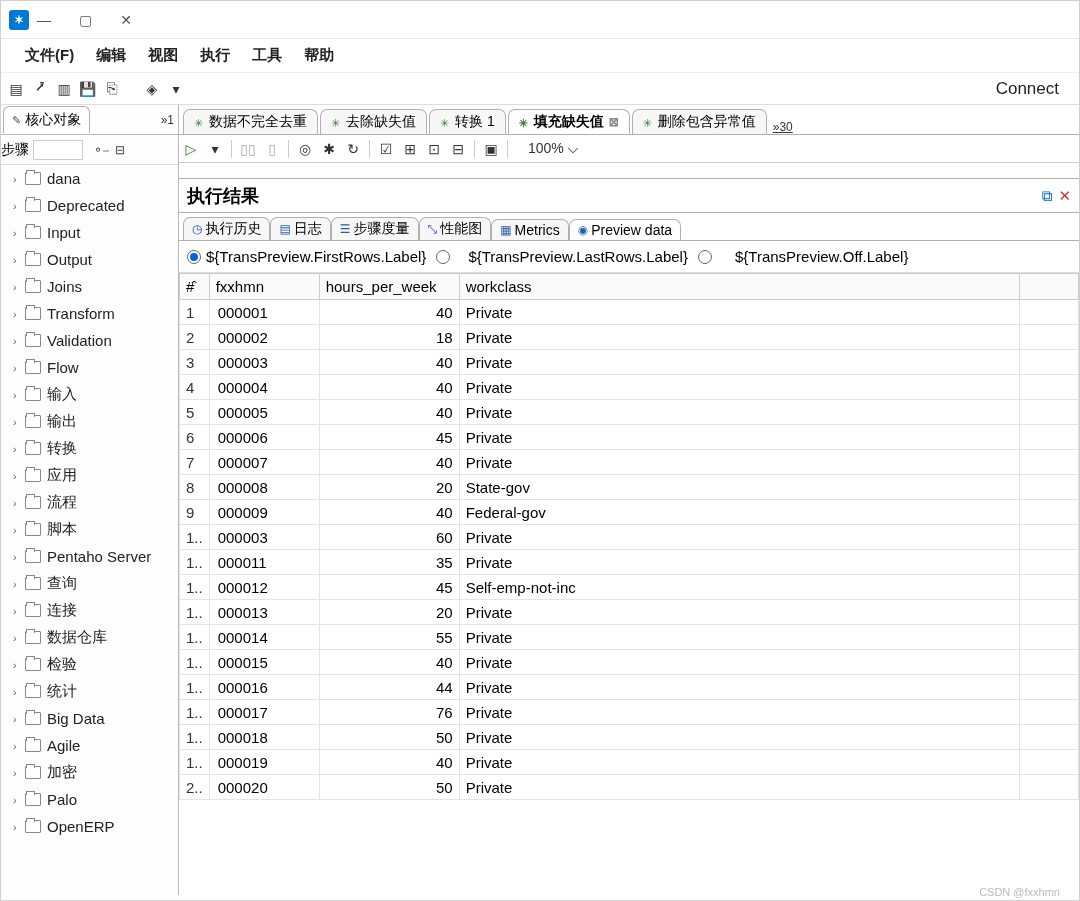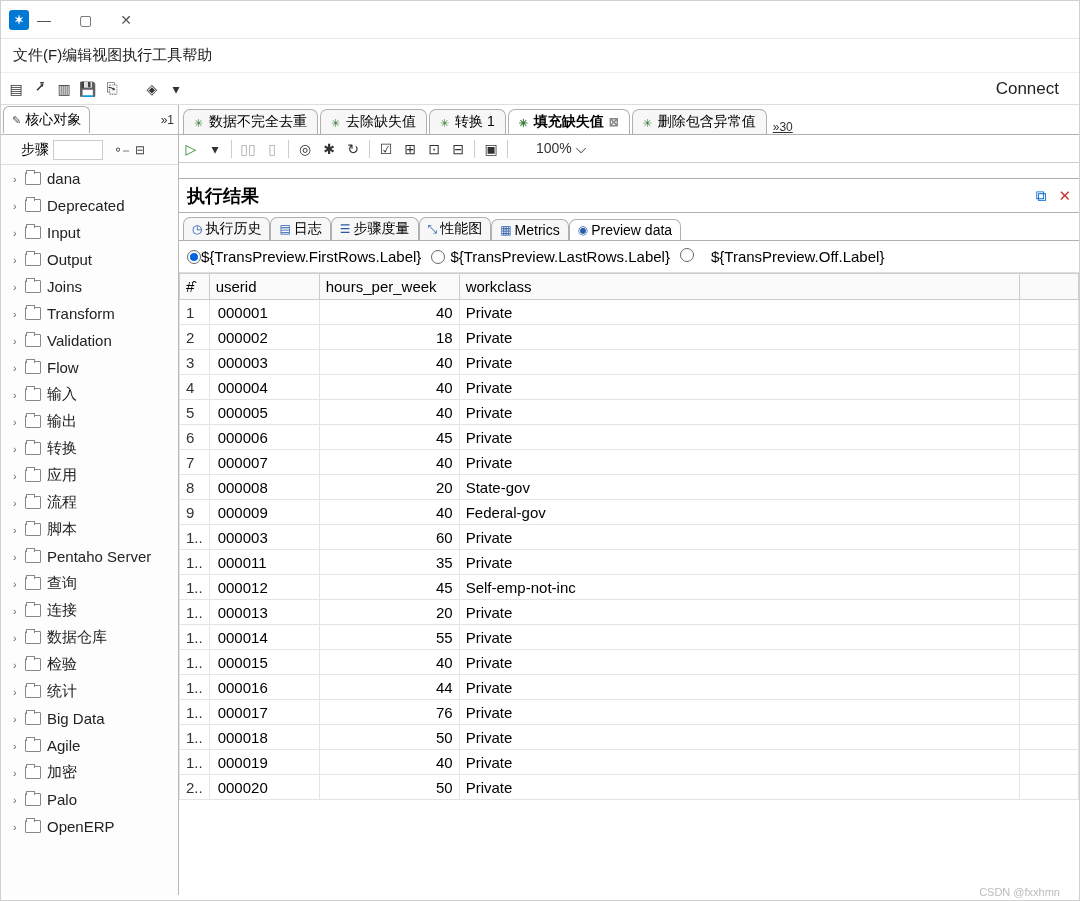--- a/index.html
+++ b/index.html
@@ -1,52 +1,52 @@
 <!DOCTYPE html>
 <html><head>
 <meta charset="utf-8">
 <style>
 * { box-sizing: border-box; margin: 0; padding: 0; font-family: "Microsoft YaHei", Arial, sans-serif; }
 body { background: #fff; width: 1080px; height: 901px; overflow: hidden; border: 1px solid #d0d0d0; }
 .titlebar { height: 38px; display: flex; align-items: center; padding: 0 8px; border-bottom: 1px solid #e8e8e8; }
 .titlebar .appicon { width: 20px; height: 20px; background: #0078d4; border-radius: 3px; margin-right: 8px; display:flex;align-items:center;justify-content:center;color:#fff;font-size:12px;font-weight:bold; }
 .titlebar .title { flex: 1; color: #444; font-size: 15px; }
 .titlebar .winbtns { display: flex; gap: 28px; color: #555; font-size: 14px; margin-right:10px;}
-.menubar { height: 34px; display: flex; align-items: center; padding: 0 12px; font-size: 15px; color: #222; border-bottom: 1px solid #eee;}
+.menubar { height: 34px; display: flex; align-items: center; padding: 0 24px; gap: 22px; font-size: 15px; color: #222; border-bottom: 1px solid #eee; font-weight: bold;}
 .toolbar { height: 32px; display: flex; align-items: center; padding: 0 6px; gap: 6px; border-bottom: 1px solid #ddd;}
 .toolbar .ticon { width: 18px; height: 18px; display:flex;align-items:center;justify-content:center;color:#333;font-size:14px;}
 .toolbar .spacer { flex:1; }
 .toolbar .connect { color: #222; font-size: 17px; margin-right: 14px; }
 .mainrow { display:flex; height: 790px; }
 .leftpanel { width: 178px; border-right: 1px solid #b9b9b9; display:flex;flex-direction:column; overflow:hidden; background:#fdfdfd;}
 .lefttabs { height: 30px; display:flex; align-items:center; border-bottom:1px solid #b9b9b9; font-size:14px;}
 .lefttabs .tab { padding: 4px 8px; border:1px solid #b0b0b0; border-bottom:none; border-radius: 6px 6px 0 0; margin-left:2px; background:#fff; display:flex;align-items:center;gap:4px;}
 .lefttabs .overflow{ margin-left:auto;margin-right:4px;font-size:12px;color:#333;}
-.stepsrow { height: 30px; display:flex; align-items:center; border-bottom:1px solid #ddd; font-size:14px; padding:0 20px;}
+.stepsrow { height: 30px; display:flex; align-items:center; border-bottom:1px solid #ddd; font-size:14px; padding:0 0;}
 .stepsrow input { width:50px; height:20px; border:1px solid #ccc; margin:0 4px;}
 .stepsrow .sicon{font-size:12px;color:#444;margin-left:6px;}
 .tree { flex:1; overflow-y:auto; overflow-x:hidden; font-size:15px; color:#222; }
 .tree .node { display:flex; align-items:center; height:27px; padding-left:12px; white-space:nowrap; }
 .tree .chev { width:12px; color:#666; font-size:11px; }
 .tree .foldericon { width:16px; height:13px; border:1px solid #888; border-radius:1px; margin-right:6px; position:relative; background:#fff;}
 .tree .foldericon::before{content:"";position:absolute;top:-3px;left:0;width:7px;height:3px;border:1px solid #888;border-bottom:none;background:#fff;}
 .tree::-webkit-scrollbar{height:10px;width:10px;}
 .tree::-webkit-scrollbar-thumb{background:#999;}
 .rightpanel { flex:1; display:flex; flex-direction:column; overflow:hidden;}
 .filetabs { height:30px; display:flex; align-items:flex-end; border-bottom:1px solid #b0b0b0; font-size:14px; padding-left:4px;}
 .filetabs .ft { padding:3px 10px; border:1px solid #b0b0b0; border-bottom:none; border-radius:7px 7px 0 0; margin-right:2px; background:#f7f7f7; display:flex;align-items:center;gap:5px; white-space:nowrap;}
 .filetabs .ft.active { background:#fff; font-weight:bold;}
 .filetabs .ft .xicon{width:10px;height:10px;color:#3a7a3a;font-size:11px;}
 .filetabs .overflow{margin-left:4px;font-size:12px;color:#333;text-decoration:underline;}
 .runbar { height:28px; display:flex; align-items:center; border-bottom:1px solid #ccc; padding:0 4px; gap:8px; font-size:14px; color:#333;}
 .runbar .ricon{width:16px;text-align:center;}
 .runbar .sep{width:1px;height:18px;background:#ccc;}
-.runbar .zoom{margin-left:20px;}
+.runbar .zoom{margin-left:12px;}
 .canvas { height:16px; border-bottom:1px solid #b0b0b0; background:#fff;}
-.resulthdr { height:34px; display:flex; align-items:center; padding:0 8px; border-bottom:1px solid #b0b0b0;gap:6px;}
+.resulthdr { height:34px; display:flex; align-items:center; padding:0 8px; border-bottom:1px solid #b0b0b0;}
 .resulthdr .rtitle{font-size:18px;font-weight:bold;flex:1;}
 .resulthdr .ricon2{color:#0066cc;font-size:15px;margin-left:6px;}
 .resulttabs { height:28px; display:flex;align-items:flex-end; border-bottom:1px solid #b0b0b0; font-size:14px; padding-left:4px;}
 .resulttabs .rt{padding:2px 8px; border:1px solid #b0b0b0; border-bottom:none; border-radius:7px 7px 0 0; background:#f7f7f7;display:flex;align-items:center;gap:3px;}
 .resulttabs .rt.active{background:#fff;}
 .resulttabs .rt .ti{font-size:12px;color:#2a5aaa;}
 .radiorow{height:32px;display:flex;align-items:center;padding:0 8px;gap:10px;font-size:15px;border-bottom:1px solid #ddd;}
 .radiorow .rad{width:14px;height:14px;border:1px solid #666;border-radius:50%;display:inline-flex;align-items:center;justify-content:center;}
 .radiorow .rad.sel::after{content:"";width:8px;height:8px;background:#0066dd;border-radius:50%;}
 .tablewrap{flex:1;overflow:auto;position:relative;}
@@ -311,39 +311,39 @@
         <div class="rt">
           <span class="ti">▦</span>
           <span>Metrics</span>
         </div>
         <div class="rt active">
           <span class="ti">◉</span>
           <span>Preview data</span>
         </div>
       </div>
     <div class="radiorow" id="radiorow">
-        <span style="display: flex; align-items: center; ">
+        <span style="display: flex; align-items: center; gap: 5px;">
           <span class="rad sel"></span>
           <span>${TransPreview.FirstRows.Label}</span>
         </span>
-        <span style="display: flex; align-items: center; gap: 5px;">
+        <span style="display: flex; align-items: center; gap: 18px;">
           <span class="rad"></span>
           <span>${TransPreview.LastRows.Label}</span>
         </span>
-        <span style="display: flex; gap: 17px;">
+        <span style="display: flex; align-items: center; gap: 23px;">
           <span class="rad"></span>
           <span>${TransPreview.Off.Label}</span>
         </span>
       </div>
     <div class="tablewrap">
       <table class="data" id="datatable">
           <tbody>
             <tr>
               <th>#̂</th>
-              <th>userid</th>
+              <th>fxxhmn</th>
               <th class="num">hours_per_week</th>
               <th>workclass</th>
               <th></th>
             </tr>
             <tr>
               <td class="rn">1</td>
               <td class="uid">000001</td>
               <td class="hpw">40</td>
               <td>Private</td>
               <td></td>

